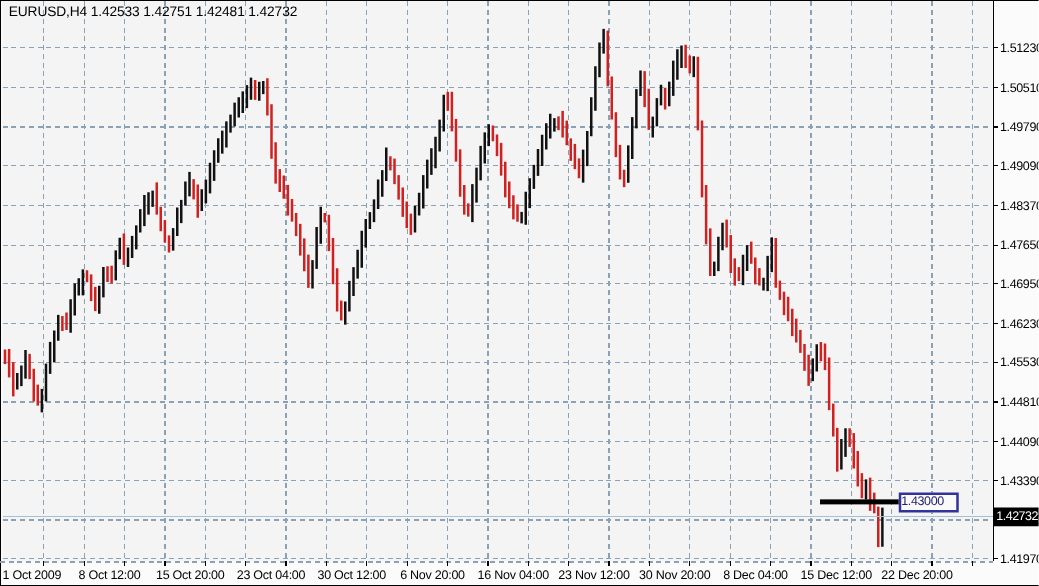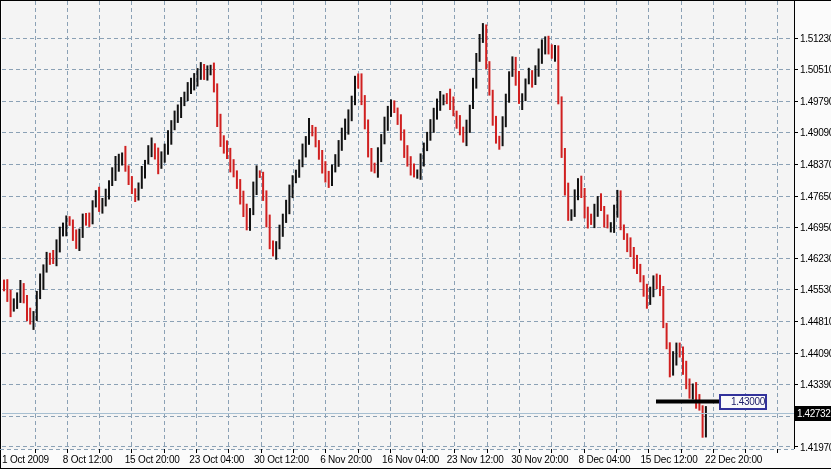--- a/index.html
+++ b/index.html
@@ -21,21 +21,21 @@
     white-space:pre; z-index:3;
   }
   #price-badge {
     position:absolute; left:795px; top:406px; width:36px; height:15px;
     background:#000; color:#fff; font-size:10px; line-height:15px;
     padding-left:2px; letter-spacing:-0.4px; z-index:4;
   }
   #hline-label {
     position:absolute; left:719px; top:394px; width:44px; height:12px;
     border:2px solid #32329b; background:#fafafa; color:#22226b;
-    font-size:10px; line-height:12px; text-align:right; letter-spacing:-0.3px;
+    font-size:10px; line-height:12px; text-align:left; letter-spacing:-0.3px;
     z-index:4;
   }
 </style>
 </head>
 <body>
 
 <div id="app">
   <svg id="plot-svg" width="831" height="469">
       <rect x="2" y="1" width="792" height="448" fill="#f4f4f4"></rect>
       <line x1="35" y1="1" x2="35" y2="449" stroke="#8ba1b5" stroke-width="1" stroke-dasharray="4 3" shape-rendering="crispEdges"></line>
@@ -356,15 +356,16 @@
       <text x="216.79999999999998" y="463" class="timelabel" text-anchor="middle">23 Oct 04:00</text>
       <text x="281.4" y="463" class="timelabel" text-anchor="middle">30 Oct 12:00</text>
       <text x="346" y="463" class="timelabel" text-anchor="middle">6 Nov 20:00</text>
       <text x="410.59999999999997" y="463" class="timelabel" text-anchor="middle">16 Nov 04:00</text>
       <text x="475.19999999999993" y="463" class="timelabel" text-anchor="middle">23 Nov 12:00</text>
       <text x="539.8" y="463" class="timelabel" text-anchor="middle">30 Nov 20:00</text>
       <text x="604.4" y="463" class="timelabel" text-anchor="middle">8 Dec 04:00</text>
       <text x="669" y="463" class="timelabel" text-anchor="middle">15 Dec 12:00</text>
       <text x="733.5999999999999" y="463" class="timelabel" text-anchor="middle">22 Dec 20:00</text>
     </svg>
+  <div id="ohlc">EURUSD,H4 1.42533 1.42751 1.42481 1.42732</div>
   <div id="price-badge">1.42732</div>
   <div id="hline-label">1.43000</div>
 </div>
 
 </body></html>

